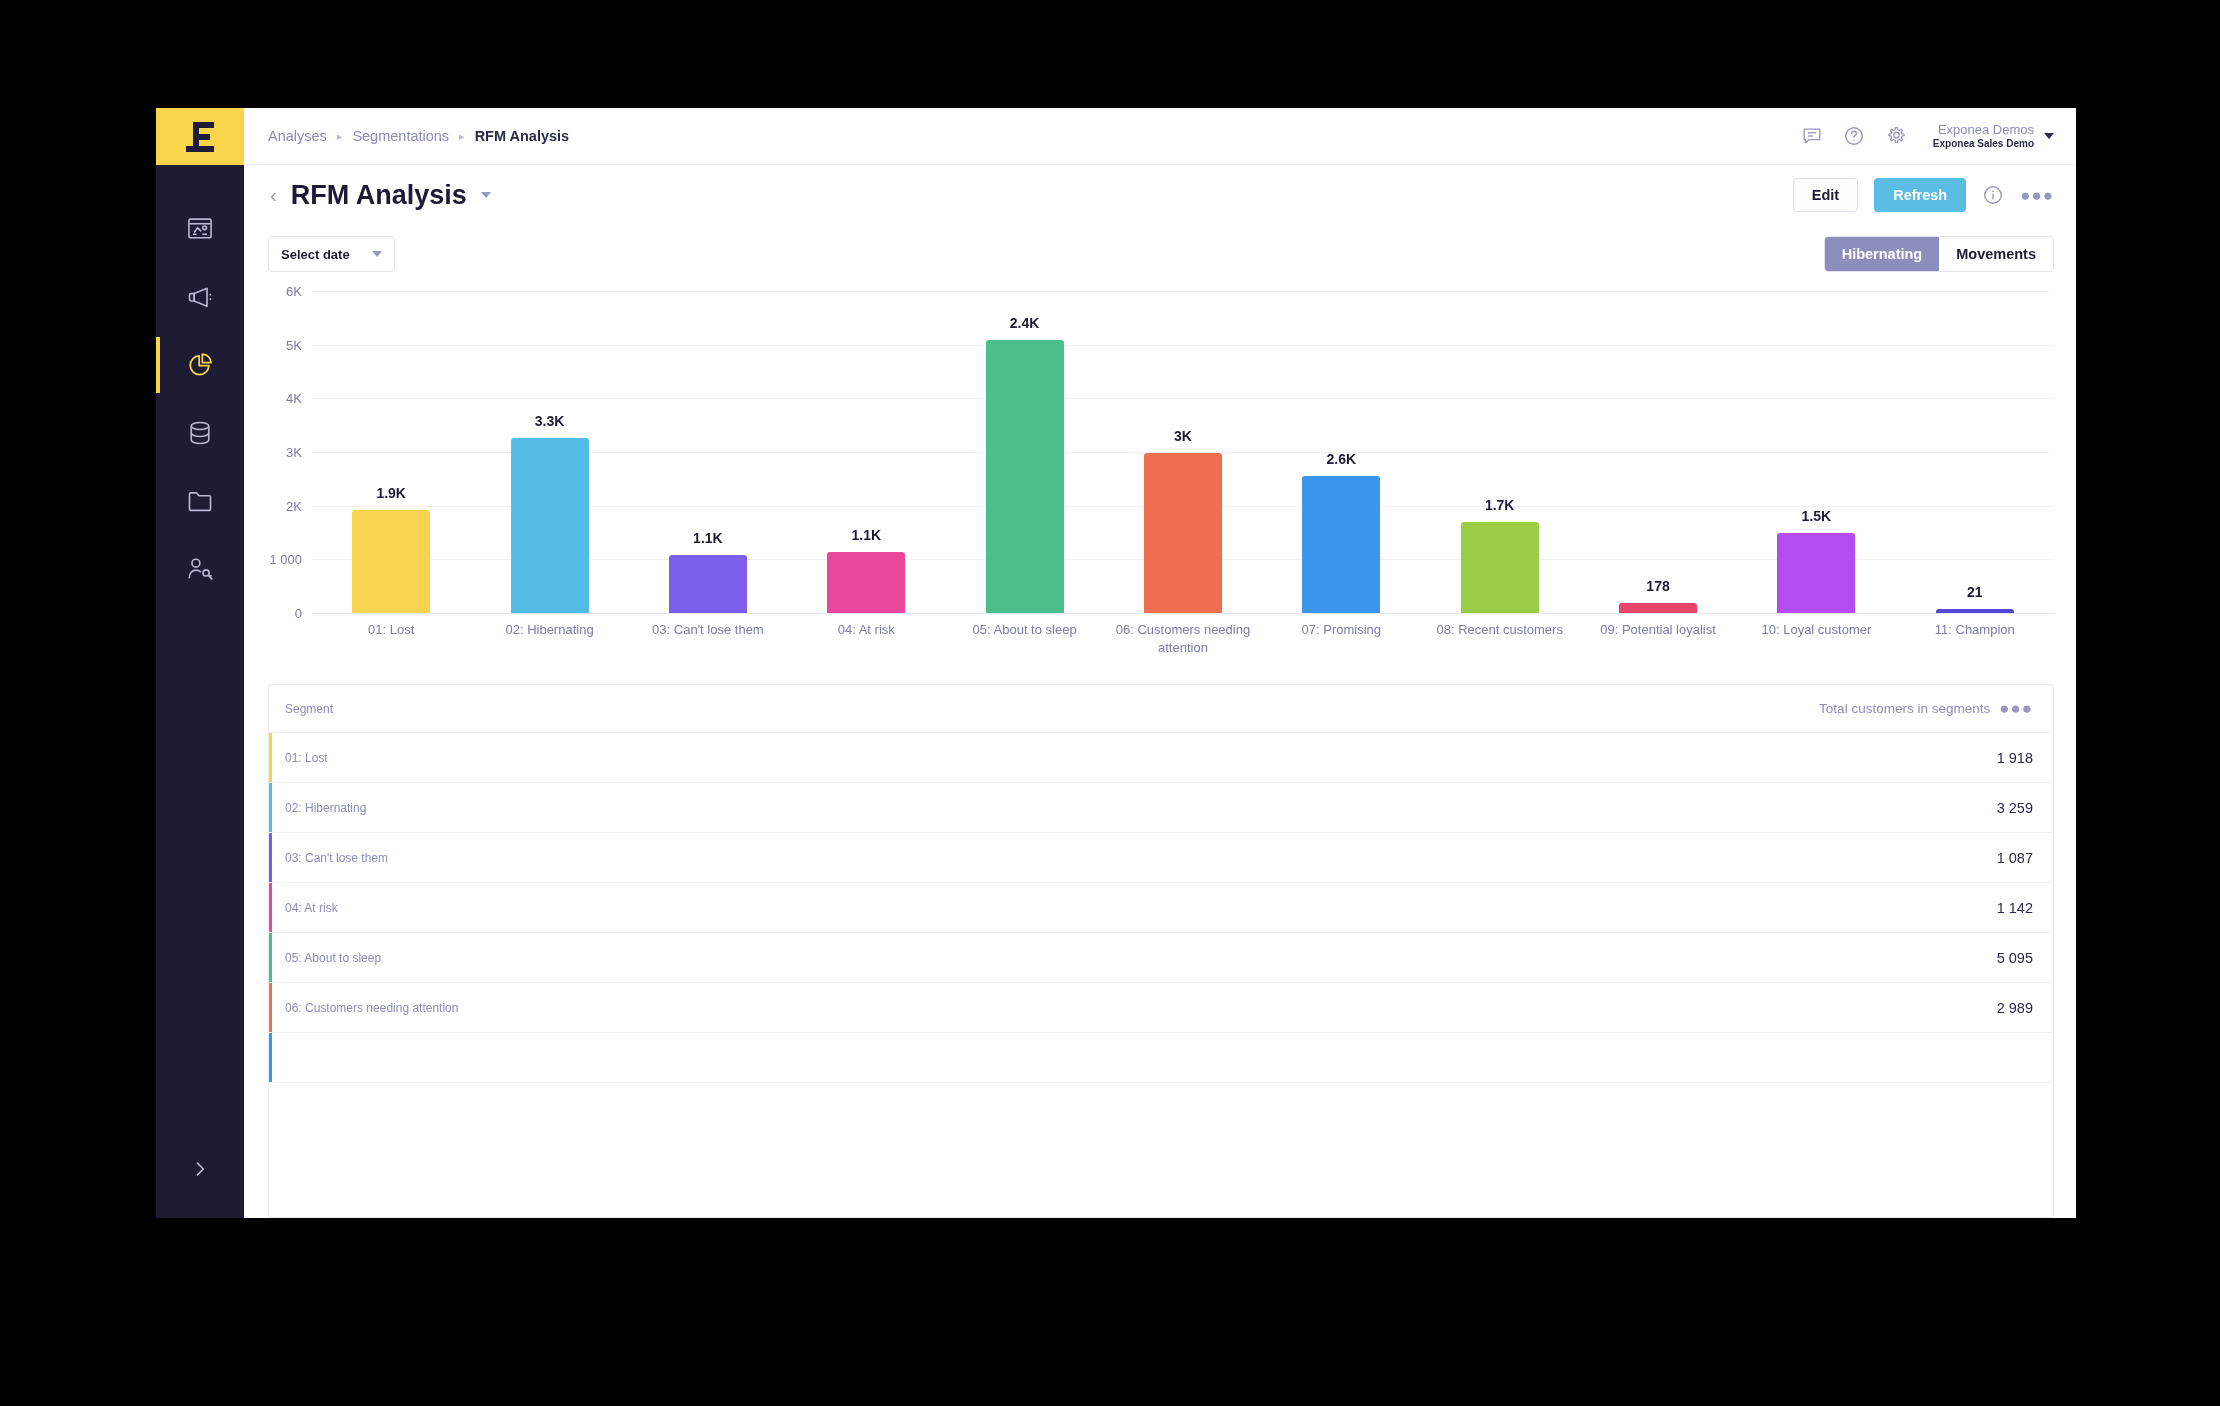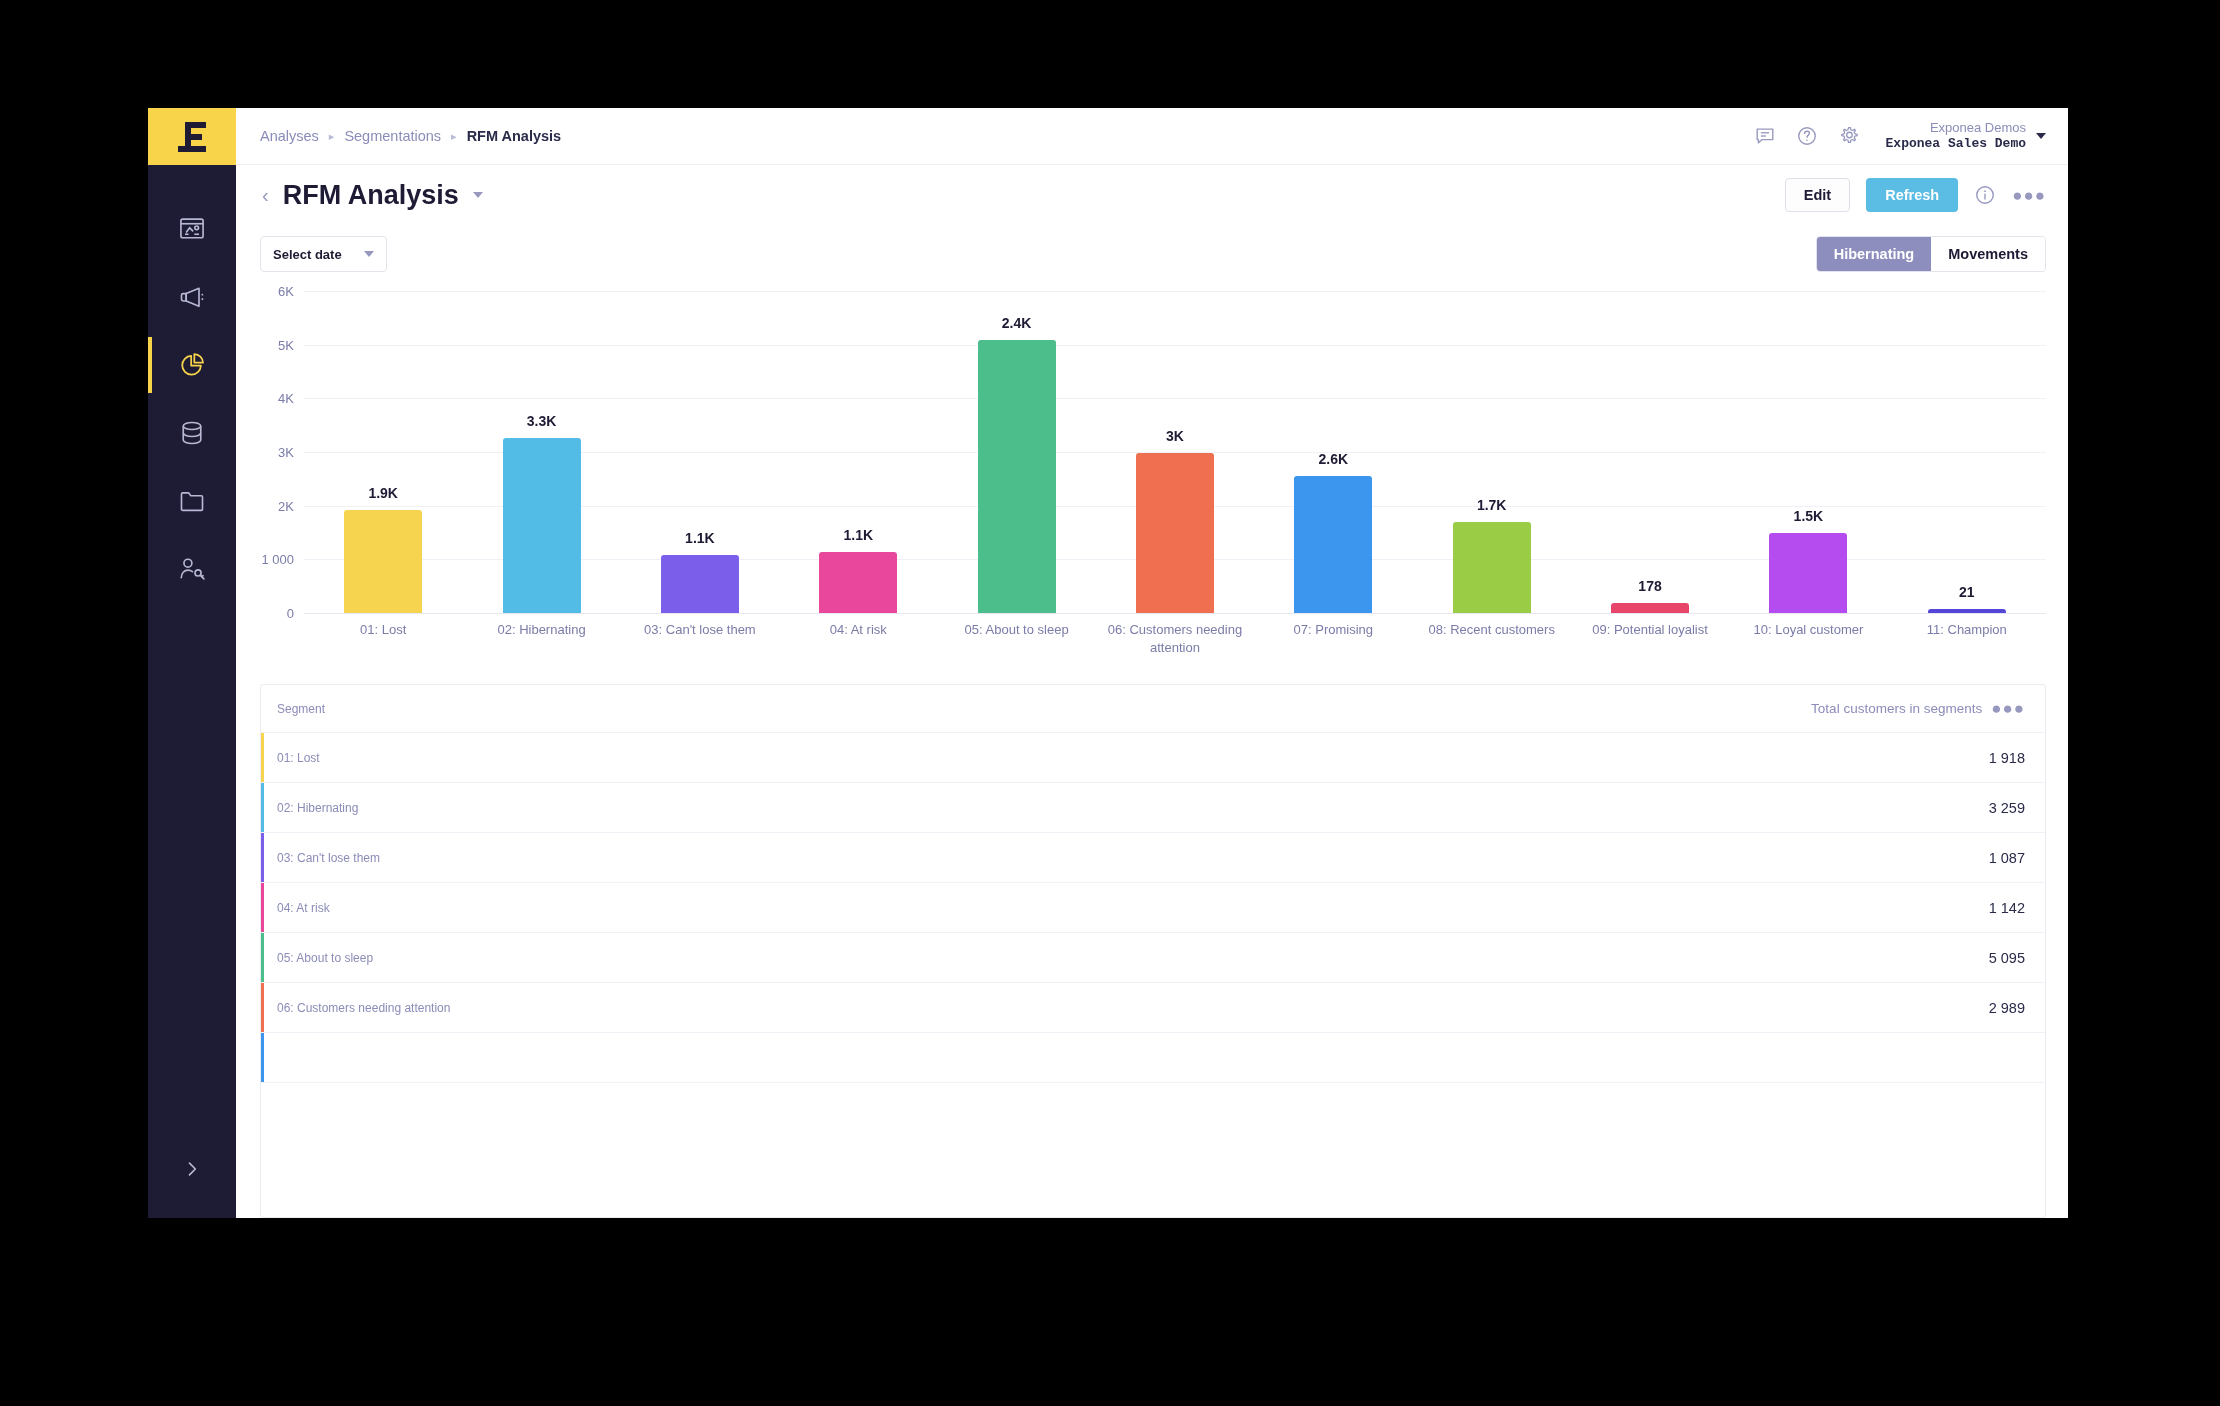--- a/index.html
+++ b/index.html
@@ -4,21 +4,21 @@
 <style>
   * { box-sizing: border-box; margin: 0; padding: 0; }
   html, body {
     width: 2220px; height: 1406px;
     background: #000000;
     font-family: "Liberation Sans", sans-serif;
     overflow: hidden;
   }
   .app-window {
     position: absolute;
-    left: 148px; top: 108px;
+    left: 156px; top: 108px;
     width: 1920px; height: 1110px;
     background: #a16207;
     display: flex;
     overflow: hidden;
   }
 
   
   .sidebar {
     width: 88px; flex: 0 0 88px;
     background: #1E1B34;
@@ -71,21 +71,21 @@
   .crumbs { display: flex; align-items: center; gap: 10px; font-size: 14.5px; }
   .crumb { color: #8B8CB8; cursor: pointer; }
   .crumb.current { color: #2A2B4A; font-weight: bold; cursor: default; }
   .crumb-sep { color: #B9BAD4; font-size: 11px; }
   .topbar-right { margin-left: auto; display: flex; align-items: center; gap: 20px; }
   .icon-btn { cursor: pointer; display: flex; align-items: center; }
   .icon-btn svg { width: 22px; height: 22px; display: block; }
   .account { display: flex; align-items: center; gap: 10px; cursor: pointer; margin-left: 6px;}
   .account-lines { display: flex; flex-direction: column; align-items: flex-end; line-height: 1.25; }
   .acct-top { font-size: 13px; color: #8B8CB8; }
-  .acct-bot { font-size: 13px; color: #2A2B4A; font-weight: bold; font-family: Liberation Mono, monospace; }
+  .acct-bot { font-size: 10px; color: #2A2B4A; font-weight: bold; }
   .caret-dn { width: 0; height: 0; border-left: 5px solid transparent; border-right: 5px solid transparent; border-top: 6px solid #2A2B4A; }
 
   .pagehead {
     height: 60px; flex: 0 0 60px;
     display: flex; align-items: center;
     padding: 0 22px 0 24px;
   }
   .back-chev { color: #9798BE; font-size: 20px; cursor: pointer; padding: 0 14px 0 2px; }
   .page-title { font-size: 27px; font-weight: bold; color: #1E1B34; }
   .title-caret { margin-left: 14px; width: 0; height: 0; border-left: 5px solid transparent; border-right: 5px solid transparent; border-top: 6px solid #9798BE; cursor: pointer; }

